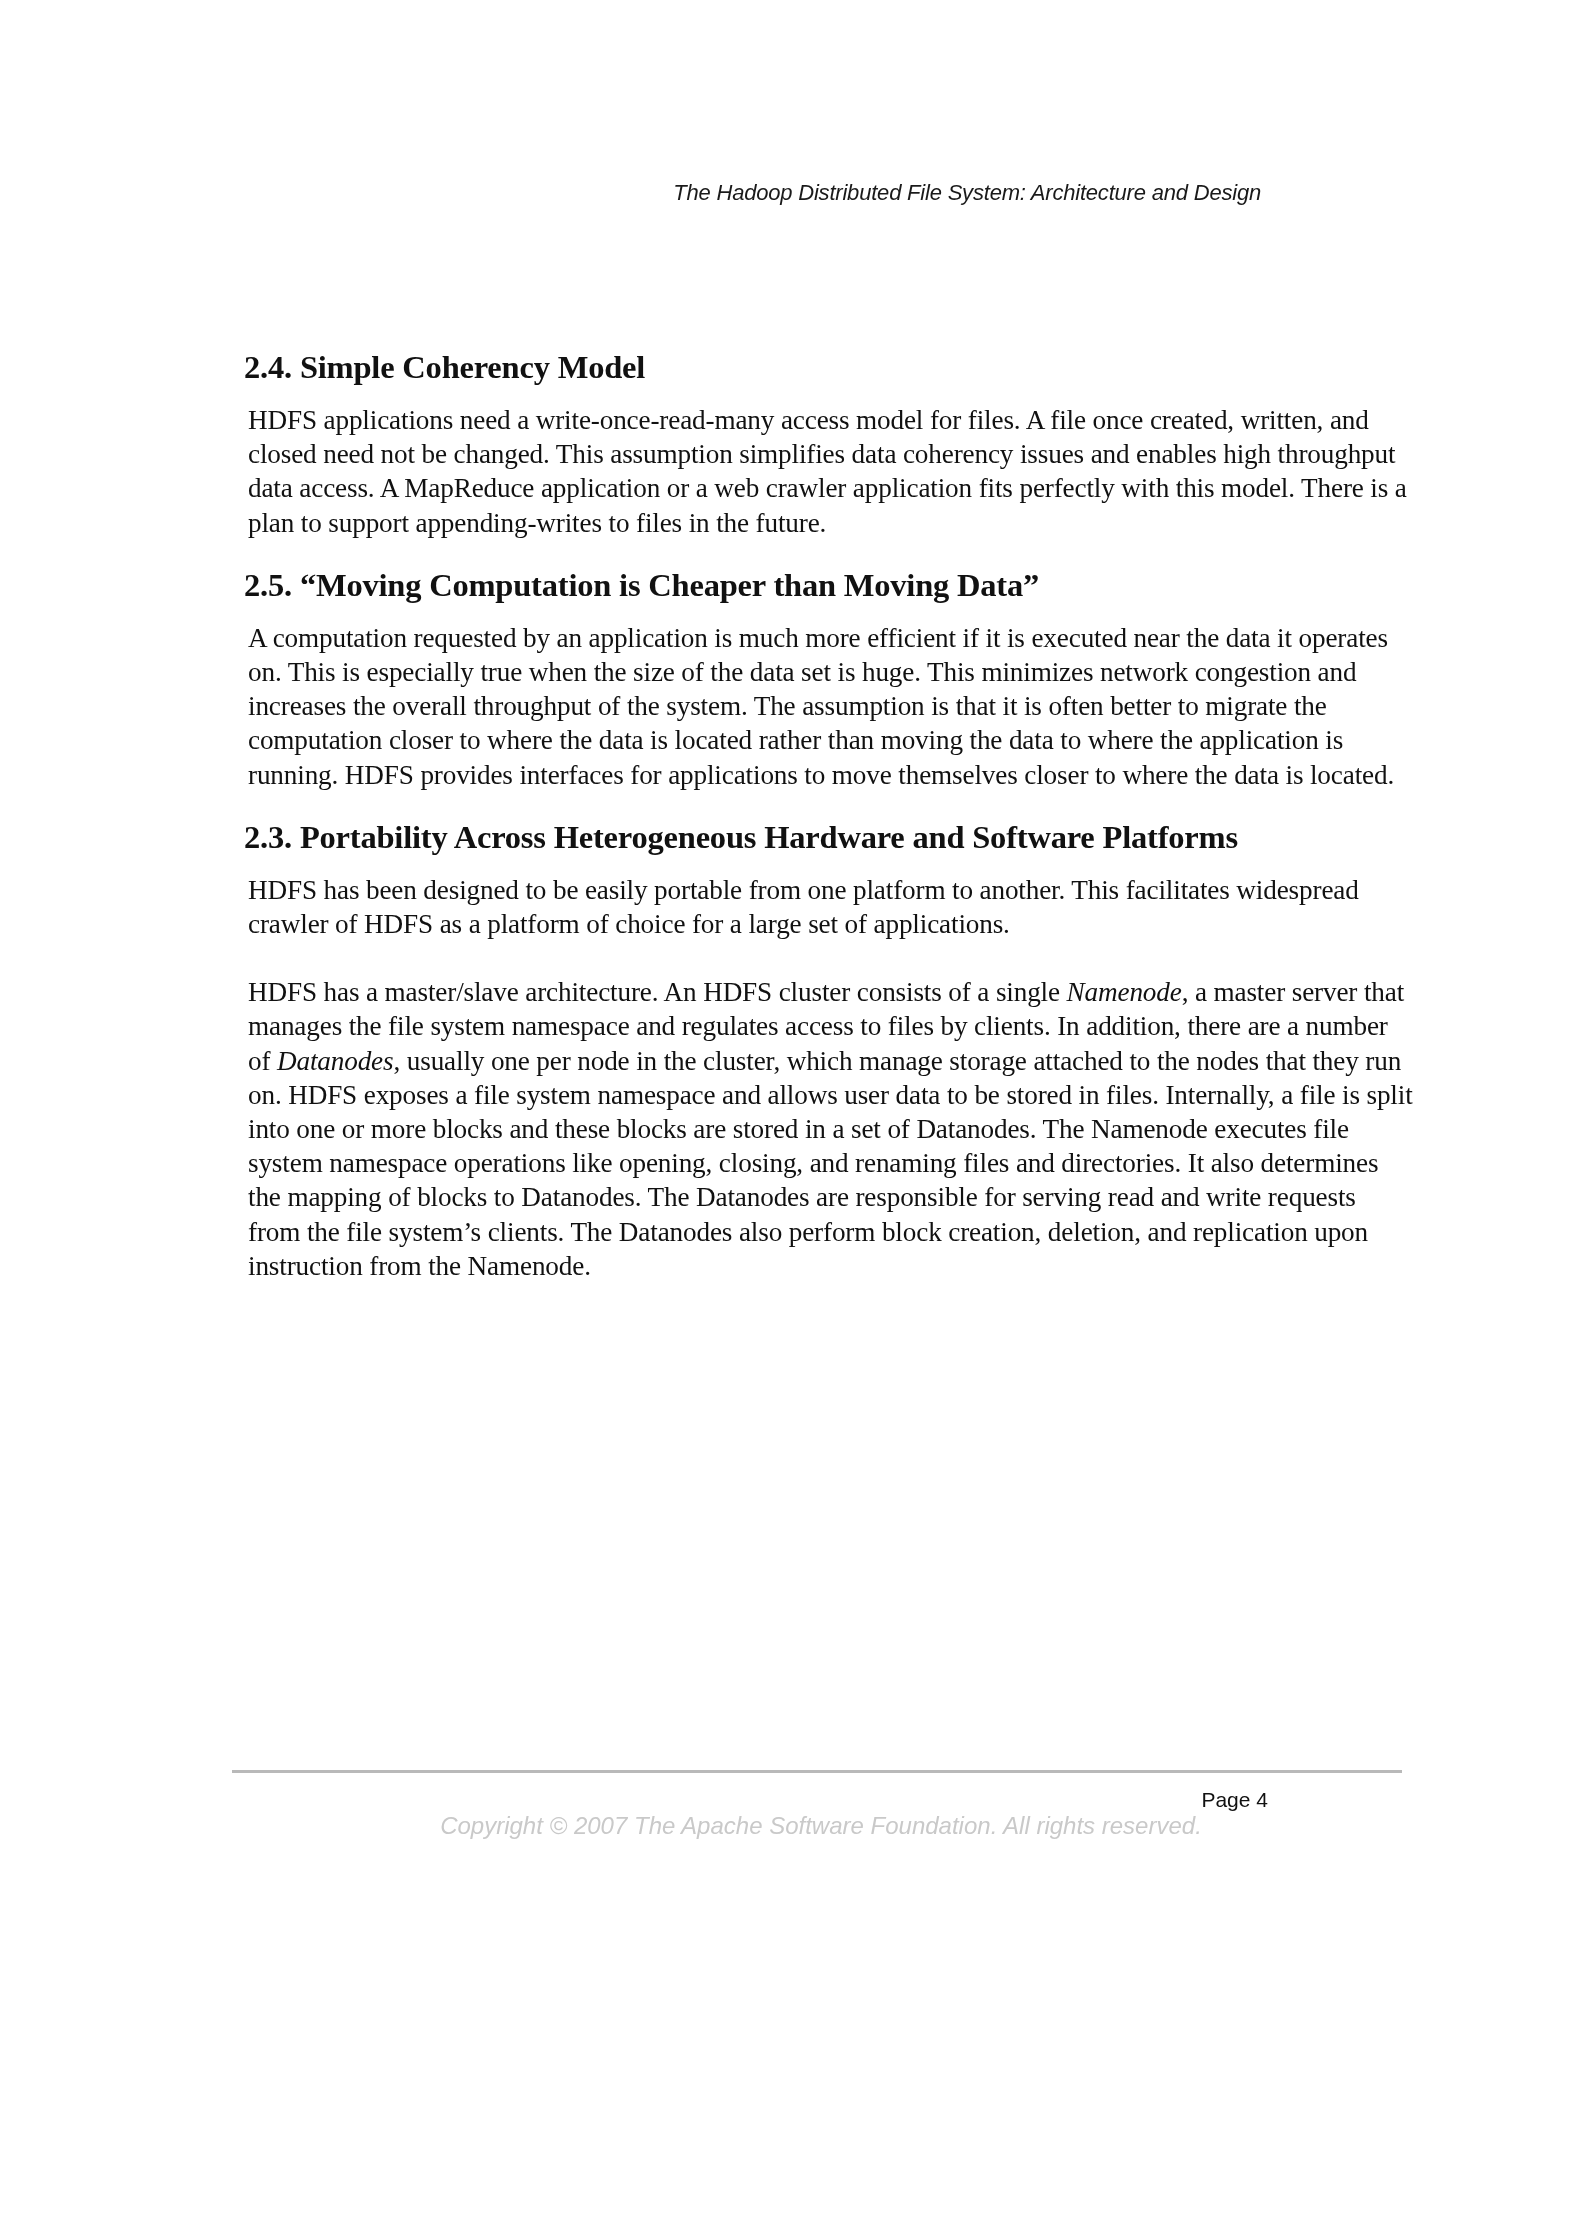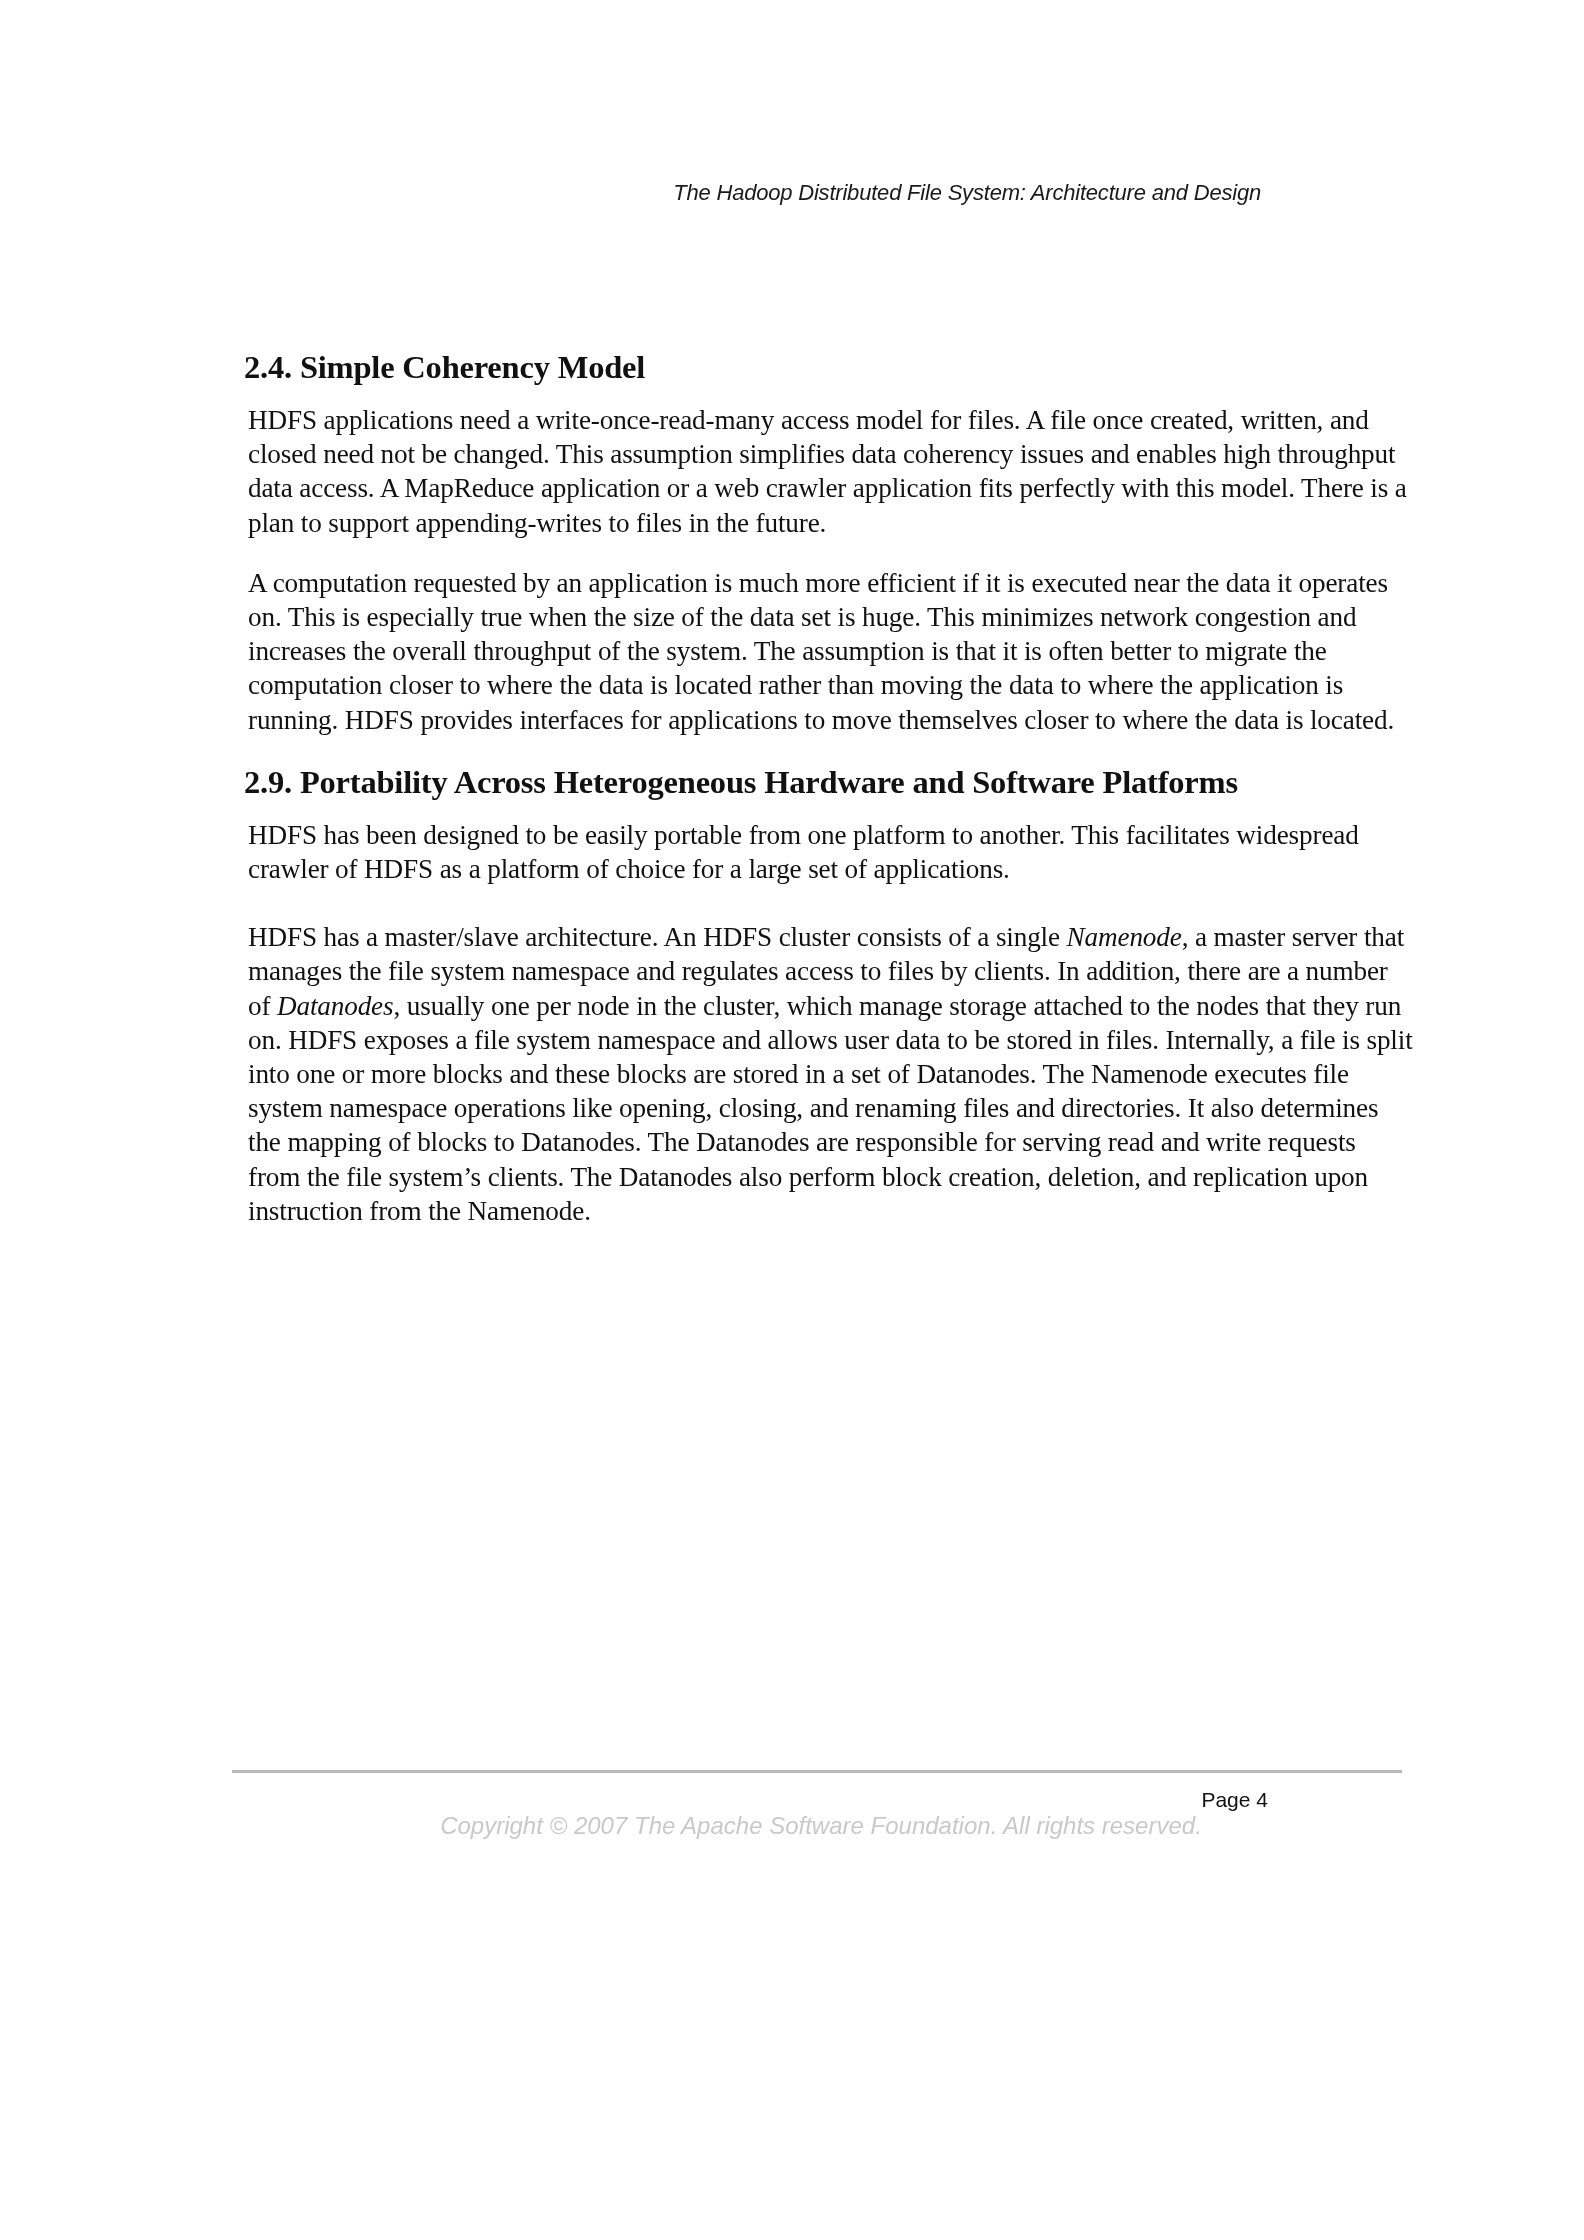--- a/index.html
+++ b/index.html
@@ -46,25 +46,26 @@
   <div class="running-header">The Hadoop Distributed File System: Architecture and Design</div>
 
   <div class="content">
 
     <section>
       <h2 class="sec">2.4. Simple Coherency Model</h2>
       <p class="body">HDFS applications need a write-once-read-many access model for files. A file once created, written, and closed need not be changed. This assumption simplifies data coherency issues and enables high throughput data access. A MapReduce application or a web crawler application fits perfectly with this model. There is a plan to support appending-writes to files in the future.</p>
     </section>
 
     <section>
+      <h2 class="sec">2.5. “Moving Computation is Cheaper than Moving Data”</h2>
       <p class="body">A computation requested by an application is much more efficient if it is executed near the data it operates on. This is especially true when the size of the data set is huge. This minimizes network congestion and increases the overall throughput of the system. The assumption is that it is often better to migrate the computation closer to where the data is located rather than moving the data to where the application is running. HDFS provides interfaces for applications to move themselves closer to where the data is located.</p>
     </section>
 
     <section>
-      <h2 class="sec">2.9. Portability Across Heterogeneous Hardware and Software Platforms</h2>
+      <h2 class="sec">2.3. Portability Across Heterogeneous Hardware and Software Platforms</h2>
       <p class="body" style="margin-bottom:34px;">HDFS has been designed to be easily portable from one platform to another. This facilitates widespread crawler of HDFS as a platform of choice for a large set of applications.</p>
     </section>
 
     <section>
       <p class="body"><span>HDFS has a master/slave architecture. An HDFS cluster consists of a single </span><em>Namenode</em><span>, a master server that manages the file system namespace and regulates access to files by clients. In addition, there are a number of </span><em>Datanodes</em><span>, usually one per node in the cluster, which manage storage attached to the nodes that they run on. HDFS exposes a file system namespace and allows user data to be stored in files. Internally, a file is split into one or more blocks and these blocks are stored in a set of Datanodes. The Namenode executes file system namespace operations like opening, closing, and renaming files and directories. It also determines the mapping of blocks to Datanodes. The Datanodes are responsible for serving read and write requests from the file system’s clients. The Datanodes also perform block creation, deletion, and replication upon instruction from the Namenode.</span></p>
     </section>
 
   </div>
 
   <div class="footer-rule"></div>

